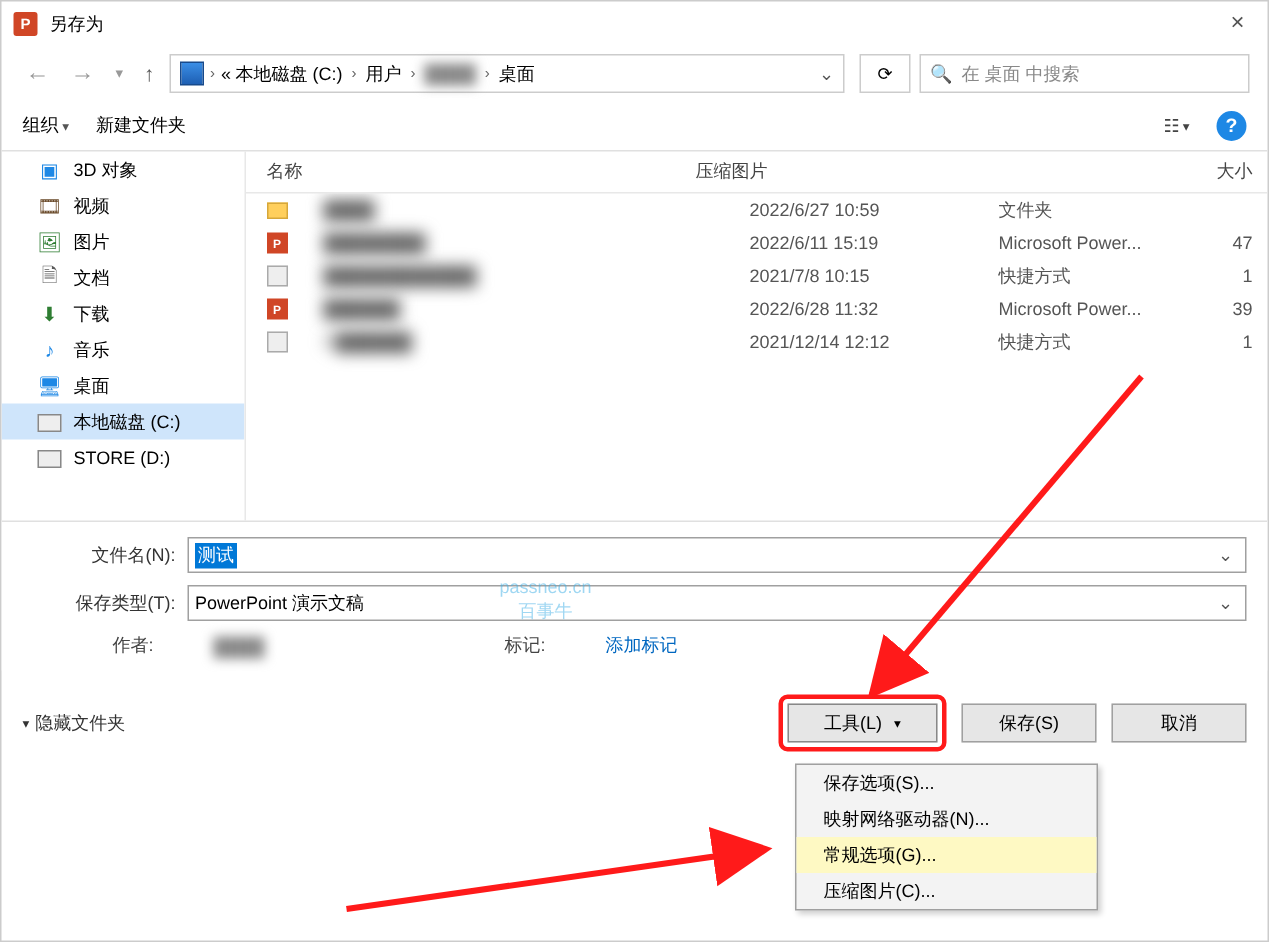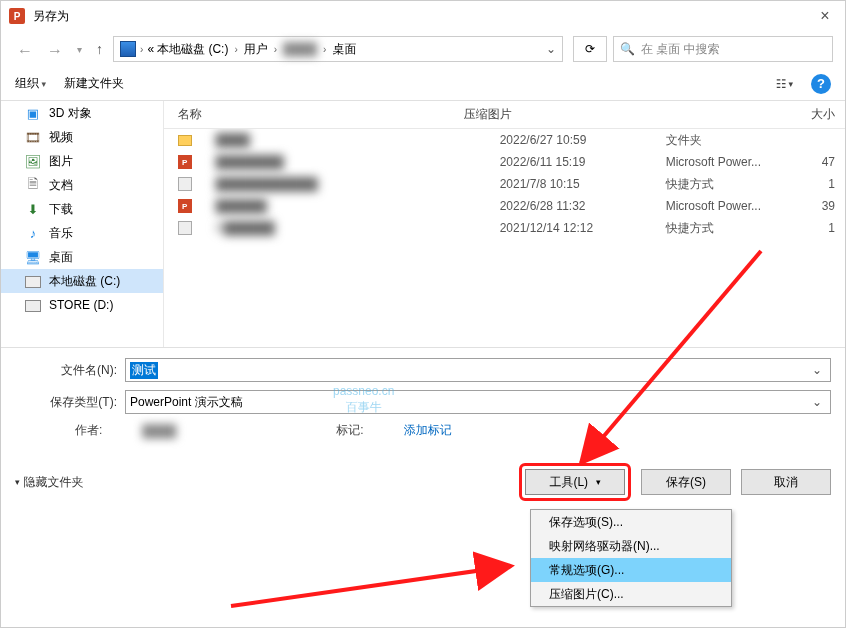--- a/index.html
+++ b/index.html
@@ -64,21 +64,21 @@
 .hide-folders { color:#333; display:flex; align-items:center; gap:4px;}
 .hide-folders::before{content:"▾"; font-size:9px;}
 .footer .spacer{flex:1;}
 .btn { height:26px; min-width:90px; border:1px solid #a0a0a0; background:#e6e6e6; display:flex; align-items:center; justify-content:center; margin-left:10px; padding:0 12px;}
 .tools-wrap { border:3px solid #ff1a1a; border-radius:6px; padding:3px; }
 .tools-btn { height:26px; width:100px; border:1px solid #888; background:#e6e6e6; display:flex; align-items:center; justify-content:center; gap:4px;}
 .tools-btn::after{content:"▾"; font-size:9px; margin-left:4px;}
 
 .menu { position:absolute; left:529px; top:508px; width:202px; border:1px solid #a0a0a0; background:#f3f3f3; box-shadow:2px 2px 4px rgba(0,0,0,.2);}
 .menu-item{height:24px; display:flex; align-items:center; padding-left:18px;}
-.menu-item.hl{ background:#7dd3fc;}
+.menu-item.hl{ background:#fef9c3;}
 
 .arrow-svg{position:absolute; pointer-events:none;}
 
 .wm{position:absolute; left:332px; top:382px; color:#42b0e6; opacity:.5; font-size:14px; text-align:center; line-height:16px;}
 </style>
 </head>
 <body>
 
 <div class="titlebar">
   <div class="pp-icon">P</div>

